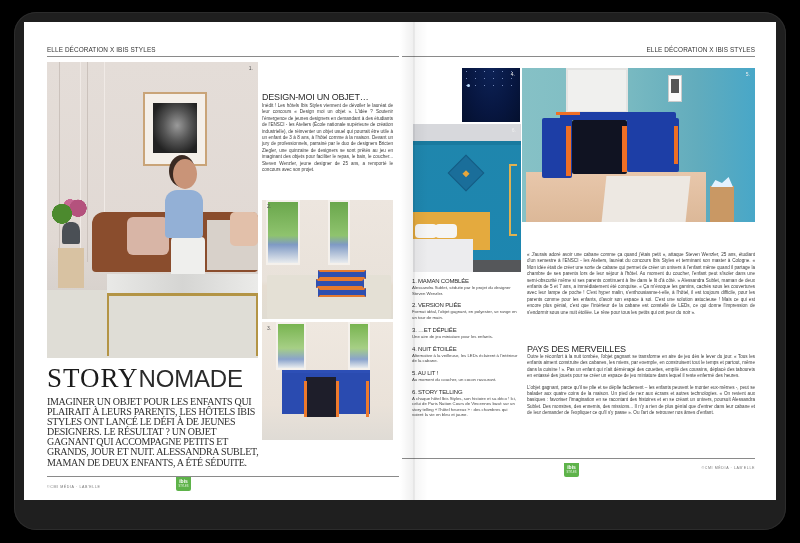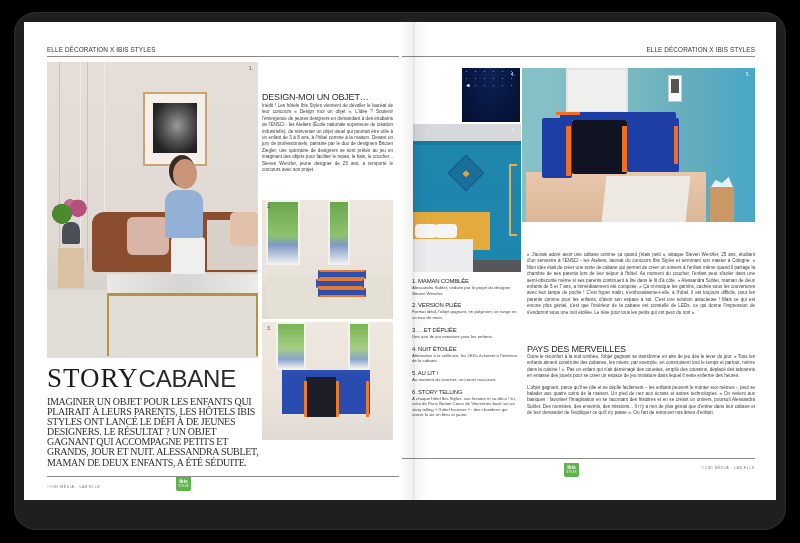--- a/index.html
+++ b/index.html
@@ -180,21 +180,21 @@
     <div class="cab">
       <div class="dark"></div>
       <div class="or" style="left:22px;"></div>
       <div class="or" style="left:54px;"></div>
       <div class="or" style="left:84px;"></div>
     </div>
     <span class="num" style="left:5px; right:auto; color:#555;">3.</span>
   </div>
 
   <div class="headline">
-    <span>STORY</span><span class="thin">CABANE</span>
+    <span>STORY</span><span class="thin">NOMADE</span>
   </div>
   <div class="standfirst">IMAGINER UN OBJET POUR LES ENFANTS QUI PLAIRAIT À LEURS PARENTS, LES HÔTELS IBIS STYLES ONT LANCÉ LE DÉFI À DE JEUNES DESIGNERS. LE RÉSULTAT ? UN OBJET GAGNANT QUI ACCOMPAGNE PETITS ET GRANDS, JOUR ET NUIT. ALESSANDRA SUBLET, MAMAN DE DEUX ENFANTS, A ÉTÉ SÉDUITE.</div>
 
   <div class="rule" style="left:23px; top:454px; width:352px;"></div>
   <div class="folio" style="left:23px;">©CMI MÉDIA · LAB'ELLE</div>
   <div class="ibis-logo" style="left:152px;">
     <span>ibis</span>
     <small>STYLES</small>
   </div>
 

